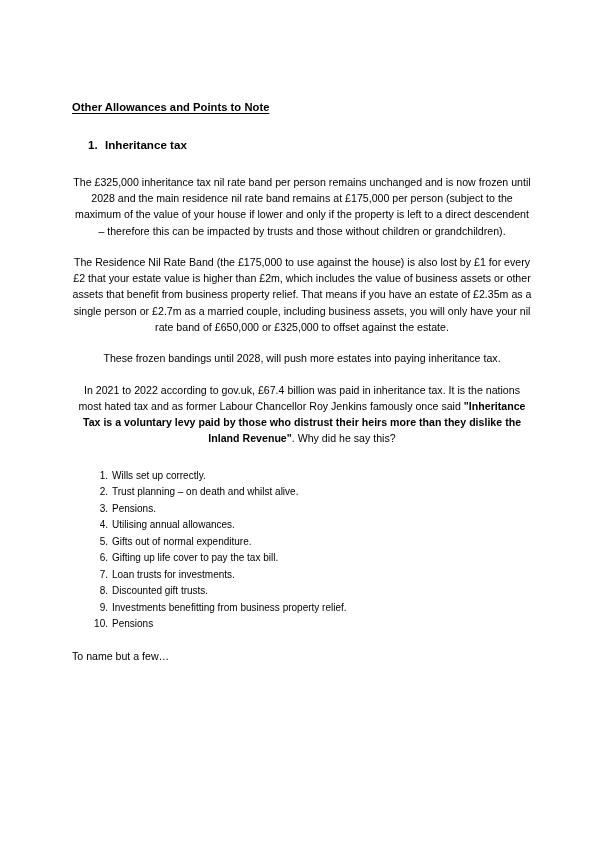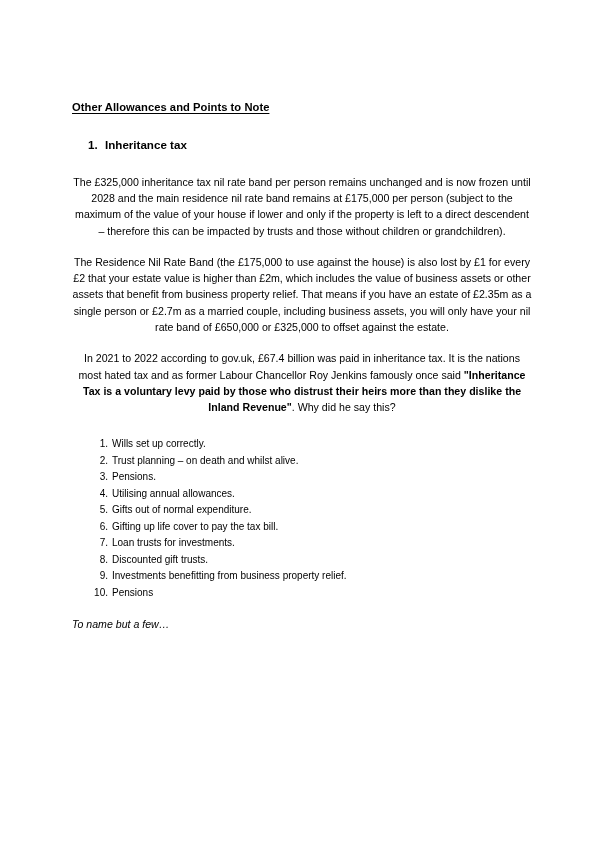--- a/index.html
+++ b/index.html
@@ -93,41 +93,41 @@
     width: 20px;
     text-align: right;
   }
   ol.plan-list li .li-text {
     flex: 1;
   }
   .closing {
     font-size: 10.6px;
     line-height: 16.3px;
     margin: 14px 0 0 0;
-    font-style: italic;
   }
   .spacer-sm { height: 6px; }
 </style>
 </head>
 <body>
 
 <div class="page">
 
   <div class="doc-title">Other Allowances and Points to Note</div>
 
   <div class="section-heading">
     <span class="sh-num">1.</span>
     <span class="sh-text">Inheritance tax</span>
   </div>
 
   <p class="body">The £325,000 inheritance tax nil rate band per person remains unchanged and is now frozen until 2028 and the main residence nil rate band remains at £175,000 per person (subject to the maximum of the value of your house if lower and only if the property is left to a direct descendent – therefore this can be impacted by trusts and those without children or grandchildren).</p>
 
 
   <p class="body">The Residence Nil Rate Band (the £175,000 to use against the house) is also lost by £1 for every £2 that your estate value is higher than £2m, which includes the value of business assets or other assets that benefit from business property relief. That means if you have an estate of £2.35m as a single person or £2.7m as a married couple, including business assets, you will only have your nil rate band of £650,000 or £325,000 to offset against the estate.</p>
 
+  <p class="body">These frozen bandings until 2028, will push more estates into paying inheritance tax.</p>
 
 
   <p class="body"><span>In 2021 to 2022 according to gov.uk, £67.4 billion was paid in inheritance tax. It is the nations most hated tax and as former Labour Chancellor Roy Jenkins famously once said </span><span class="quote-bold">"Inheritance Tax is a voluntary levy paid by those who distrust their heirs more than they dislike the Inland Revenue"</span><span>. Why did he say this?</span></p>
 
   <div class="spacer-sm"></div>
 
 
 
   <ol class="plan-list">
     <li>

